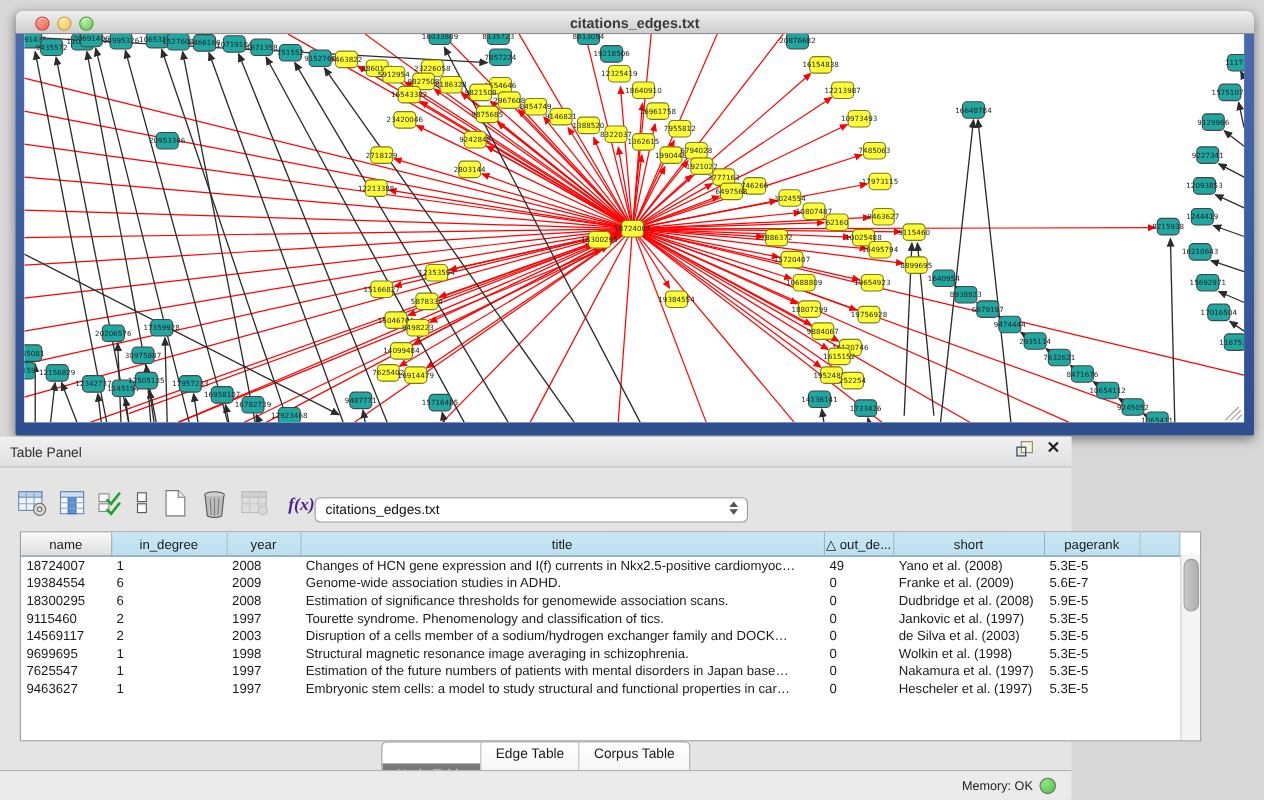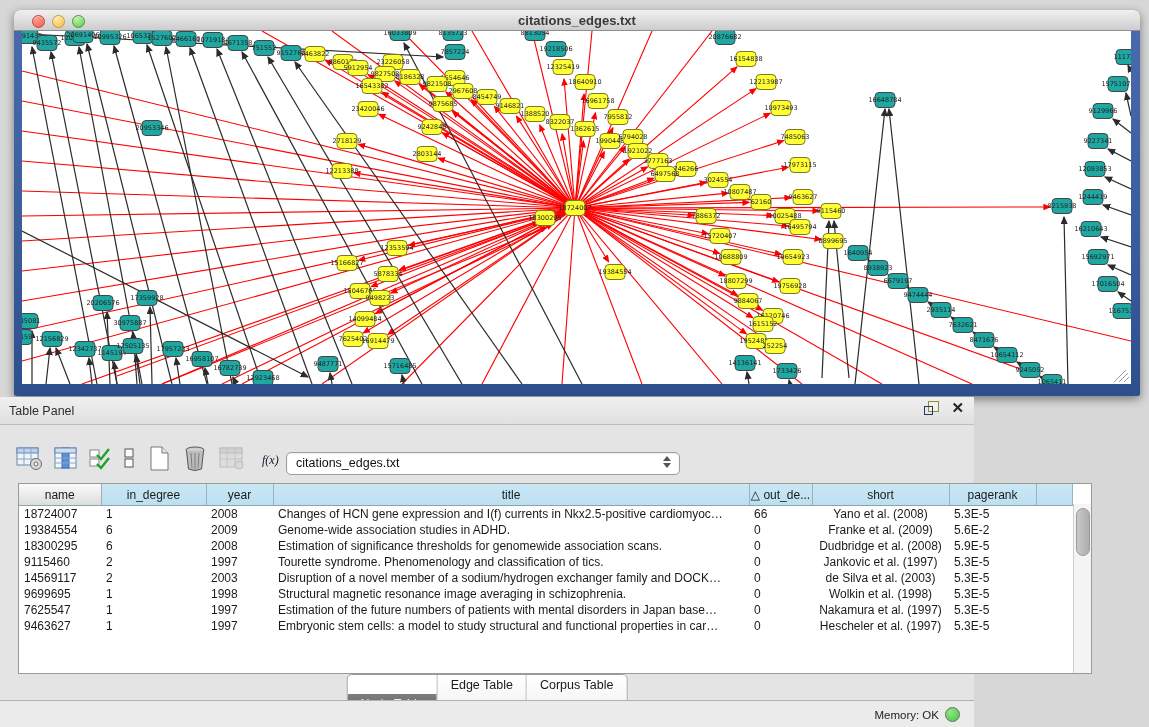--- a/index.html
+++ b/index.html
@@ -28,39 +28,39 @@
     background:linear-gradient(180deg,#f0f0f0,#e0e0e0);border-bottom:1px solid #bdbdbd;}
   .panel-title{position:absolute;left:9px;top:7px;font-size:12.5px;color:#2e2e2e;}
   .panel-btns{position:absolute;right:10px;top:4px;display:flex;gap:12px;align-items:center;}
   .float-ic{width:15px;height:14px;position:relative;}
   .float-ic .sq1{position:absolute;left:4px;top:0;width:9px;height:9px;border:1px solid #8a8a52;background:#f2f2e4;}
   .float-ic .sq2{position:absolute;left:0;top:5px;width:7px;height:7px;border:1px solid #24355e;background:transparent;}
   .close-ic{font-size:15px;font-weight:bold;color:#222;line-height:14px;}
 
   .toolbar{position:absolute;left:16px;top:42px;height:42px;display:flex;align-items:center;gap:11px;}
   .tb-ic{display:inline-block;}
-  .fx{font-family:"Liberation Serif",serif;font-style:italic;font-weight:normal;font-size:12px;color:#0f172a;margin-left:6px;}
+  .fx{font-family:"Liberation Serif",serif;font-style:italic;font-weight:bold;font-size:16px;color:#4c1d95;margin-left:6px;}
   .combo{position:absolute;left:286px;top:55px;width:392px;height:21px;background:#fff;
     border:1px solid #9d9d9d;border-radius:5px;box-shadow:inset 0 1px 2px rgba(0,0,0,.08);}
   .combo .val{position:absolute;left:9px;top:3px;font-size:12.5px;color:#111;}
   .combo .arrows{position:absolute;right:8px;top:3px;display:flex;flex-direction:column;gap:2px;}
   .combo .arrows i{width:0;height:0;border-left:4px solid transparent;border-right:4px solid transparent;}
   .combo .arrows .up{border-bottom:5px solid #555;}
   .combo .arrows .dn{border-top:5px solid #555;}
 
   .table-wrap{position:absolute;left:18px;top:86px;width:1072px;height:189px;background:#fff;
     border:1px solid #9a9a9a;overflow:hidden;}
   table.grid{border-collapse:collapse;table-layout:fixed;width:1053px;font-size:12px;color:#1a1a1a;}
   table.grid th{height:19px;font-weight:normal;text-align:center;font-size:12px;
     background:linear-gradient(180deg,#c9e7f4,#bcdff0);border-right:1px solid #93b4c4;
     border-bottom:1px solid #8aa5b2;overflow:hidden;white-space:nowrap;}
   table.grid th.plain{background:linear-gradient(180deg,#fafafa,#dddddd);border-right:1px solid #aaa;}
   table.grid td{height:16px;padding:0 5px;overflow:hidden;white-space:nowrap;}
   td.c0,td.c1,td.c2,td.c3,td.c4,td.c6{text-align:left;}
-  td.c5{text-align:center;}
+  td.c5{text-align:left;}
   .vscroll{position:absolute;right:0;top:20px;bottom:0;width:17px;background:#f4f4f4;border-left:1px solid #cfcfcf;}
   .vthumb{position:absolute;left:2px;top:4px;width:12px;height:46px;background:linear-gradient(90deg,#c9c9c9,#adadad);
     border:1px solid #9a9a9a;border-radius:7px;}
 
   .tabs{position:absolute;left:50%;top:277px;transform:translateX(-50%);display:flex;
     border:1px solid #9a9a9a;border-radius:5px;overflow:hidden;background:#fff;
     box-shadow:0 1px 1px rgba(255,255,255,.8);}
   .tab{padding:2px 13px;font-size:12.5px;color:#1a1a1a;background:linear-gradient(180deg,#ffffff,#f1f1f1);
     border-left:1px solid #bcbcbc;line-height:16px;}
   .tab:first-child{border-left:none;margin-top:19px;}
@@ -857,33 +857,33 @@
             <th>pagerank</th>
             <th></th>
           </tr>
         </thead>
       <tbody>
           <tr>
             <td class="c0">18724007</td>
             <td class="c1">1</td>
             <td class="c2">2008</td>
             <td class="c3">Changes of HCN gene expression and I(f) currents in Nkx2.5-positive cardiomyoc…</td>
-            <td class="c4">66</td>
+            <td class="c4">49</td>
             <td class="c5">Yano et al. (2008)</td>
             <td class="c6">5.3E-5</td>
             <td></td>
           </tr>
           <tr>
             <td class="c0">19384554</td>
             <td class="c1">6</td>
             <td class="c2">2009</td>
             <td class="c3">Genome-wide association studies in ADHD.</td>
             <td class="c4">0</td>
             <td class="c5">Franke et al. (2009)</td>
-            <td class="c6">5.6E-2</td>
+            <td class="c6">5.6E-7</td>
             <td></td>
           </tr>
           <tr>
             <td class="c0">18300295</td>
             <td class="c1">6</td>
             <td class="c2">2008</td>
             <td class="c3">Estimation of significance thresholds for genomewide association scans.</td>
             <td class="c4">0</td>
             <td class="c5">Dudbridge et al. (2008)</td>
             <td class="c6">5.9E-5</td>
@@ -896,21 +896,21 @@
             <td class="c3">Tourette syndrome. Phenomenology and classification of tics.</td>
             <td class="c4">0</td>
             <td class="c5">Jankovic et al. (1997)</td>
             <td class="c6">5.3E-5</td>
             <td></td>
           </tr>
           <tr>
             <td class="c0">14569117</td>
             <td class="c1">2</td>
             <td class="c2">2003</td>
-            <td class="c3">Disruption of a novel member of a sodium/hydrogen exchanger family and DOCK…</td>
+            <td class="c3">Disruption of a cells member of a sodium/hydrogen exchanger family and DOCK…</td>
             <td class="c4">0</td>
             <td class="c5">de Silva et al. (2003)</td>
             <td class="c6">5.3E-5</td>
             <td></td>
           </tr>
           <tr>
             <td class="c0">9699695</td>
             <td class="c1">1</td>
             <td class="c2">1998</td>
             <td class="c3">Structural magnetic resonance image averaging in schizophrenia.</td>

